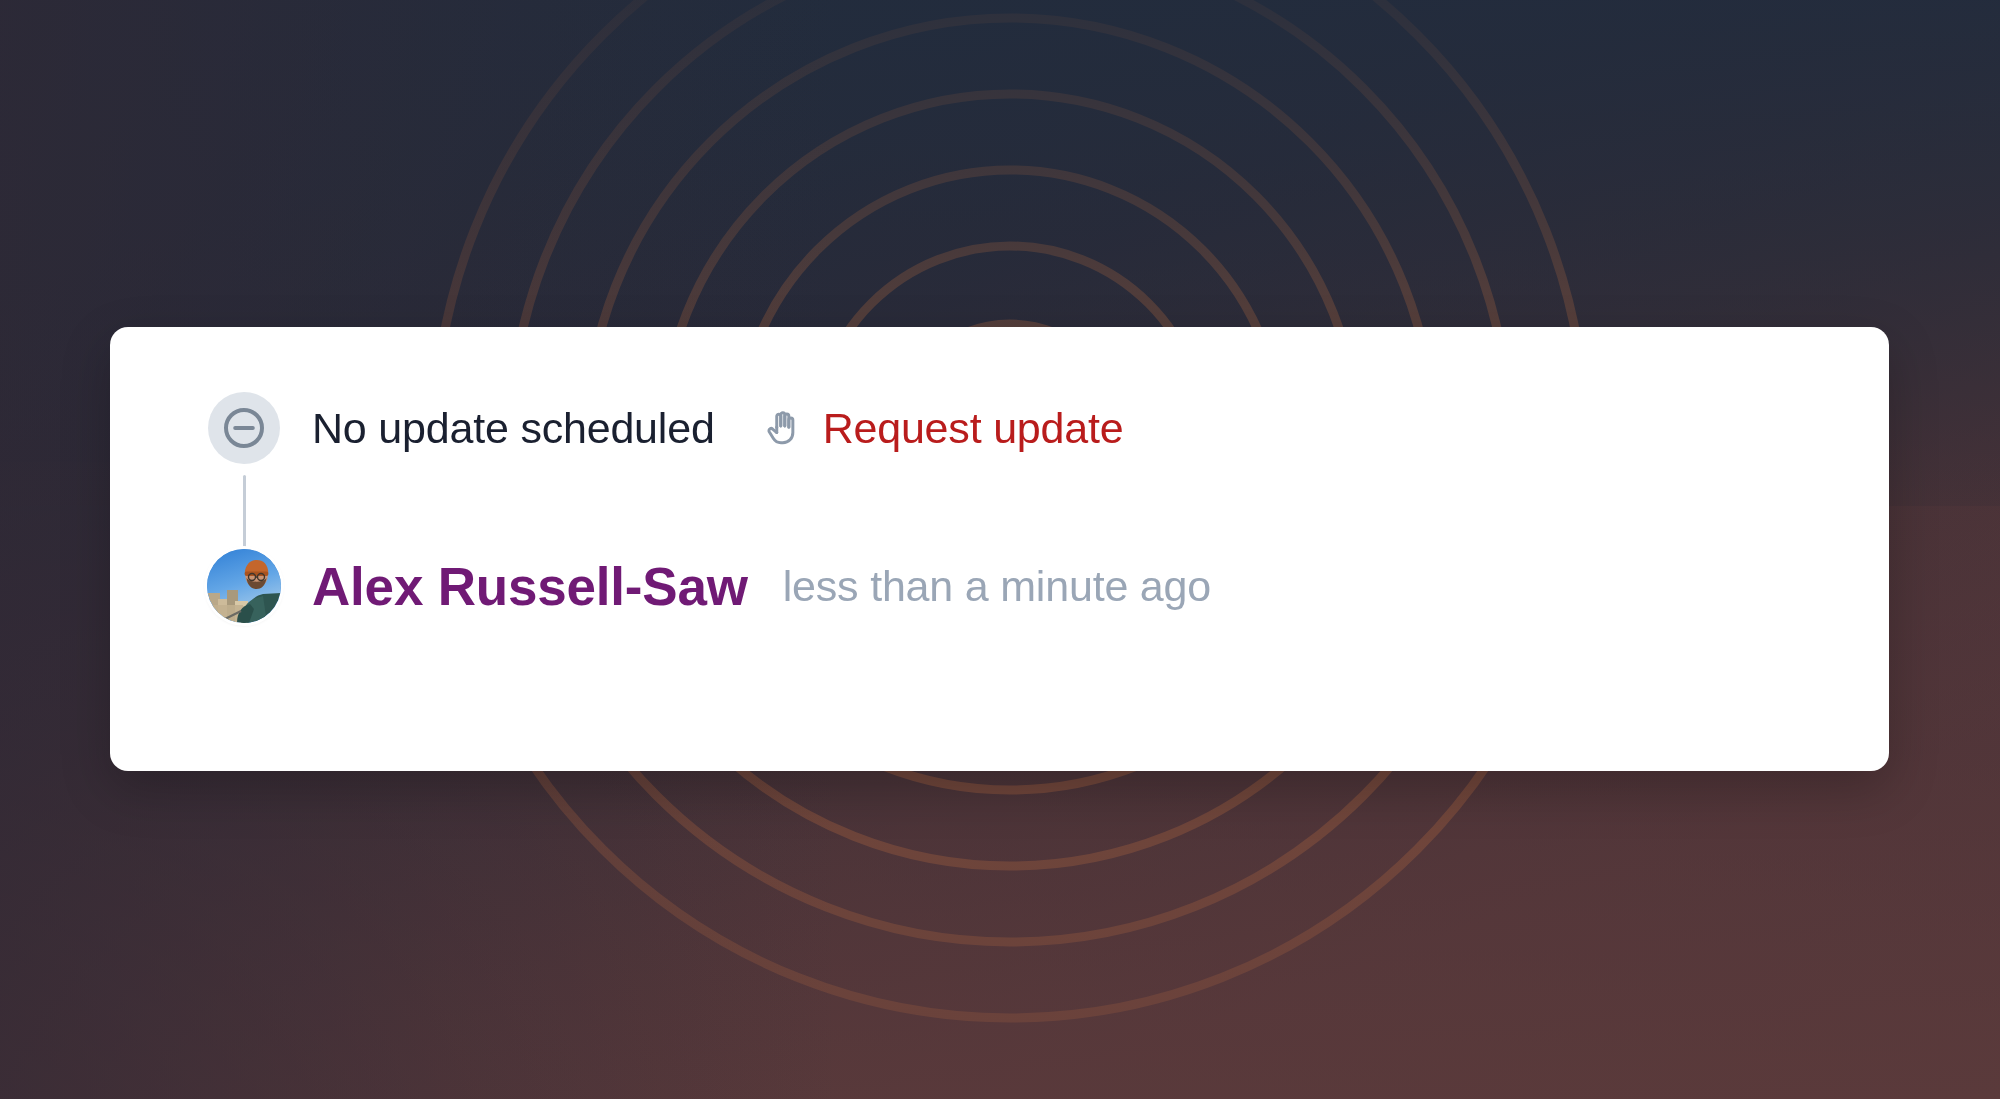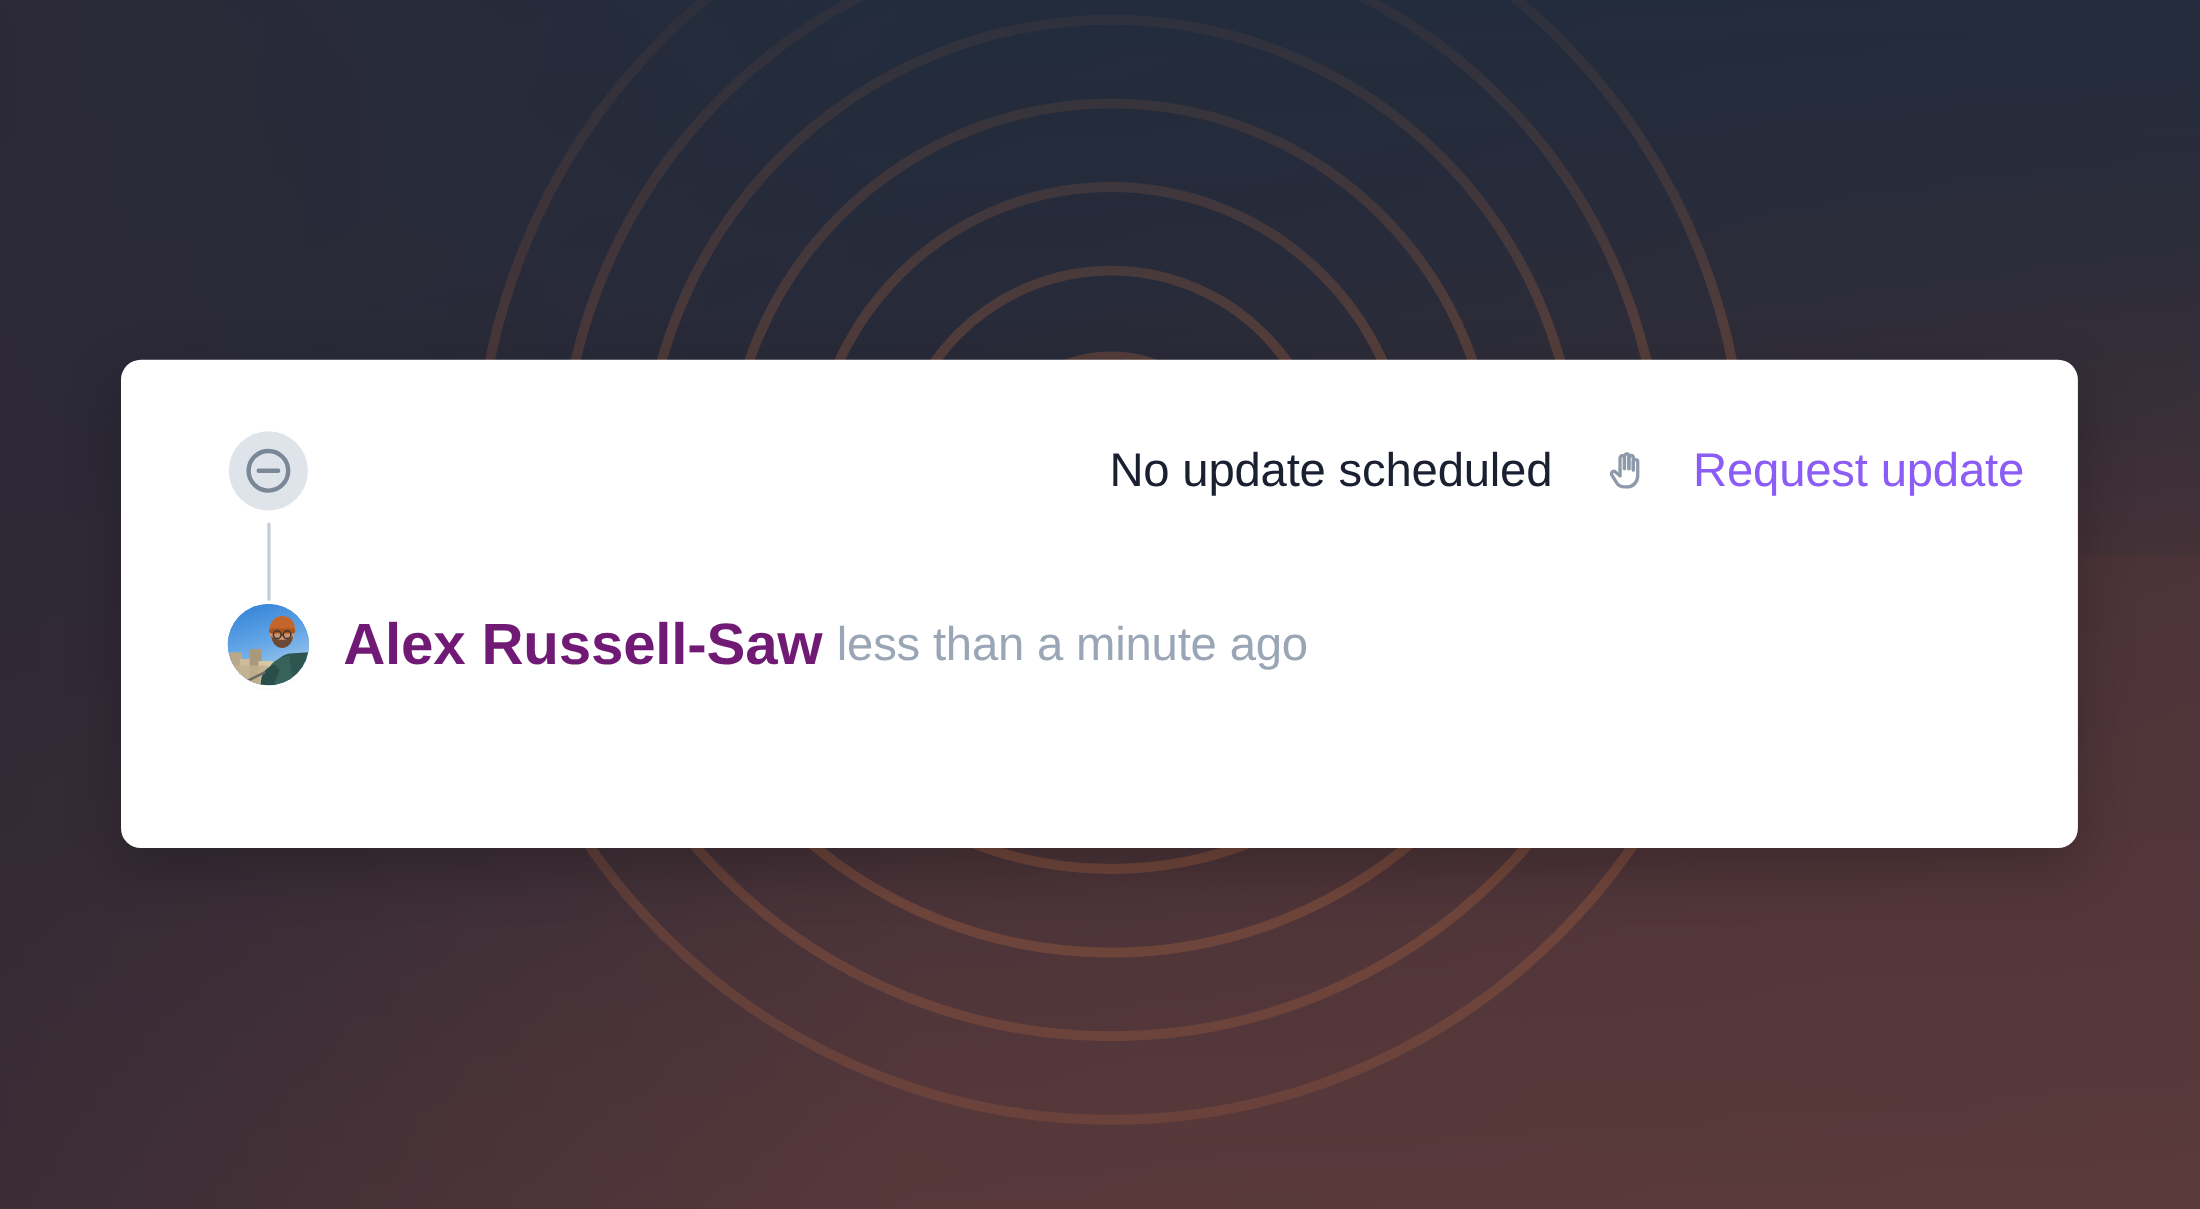--- a/index.html
+++ b/index.html
@@ -73,21 +73,21 @@
     left:90px; top:62px;
     width:1640px;
   }
 
   .tl-row {
     position:relative;
     display:flex;
     align-items:center;
     min-height:78px;
   }
-  #row-update  { margin-top:0;justify-content:space-between; }
+  #row-update  { margin-top:0; }
   #row-incident{ margin-top:80px; }
 
   
   #connector {
     position:absolute;
     left:43px; top:86px;
     width:3px; height:118px;
     background:#c5cdd7;
     border-radius:2px;
     z-index:0;
@@ -139,24 +139,23 @@
     letter-spacing:-0.2px;
   }
   .primary-strong {
     font-size:53px;
     color:#701a75;
     font-weight:700;
     letter-spacing:-0.2px;
   }
   .muted-text {
     font-size:43px;
-    color:#8b5cf6;
+    color:#b91c1c;
     font-weight:400;
     letter-spacing:-0.2px;
-    margin-left:20px;
   }
   .timestamp-text {
     font-size:43px;
     color:#9aa6b6;
     font-weight:400;
     letter-spacing:-0.2px;
   }
 
   #request-update {
     display:flex;
@@ -165,21 +164,21 @@
     cursor:pointer;
   }
   #hand-icon {
     width:46px; height:46px;
     margin-right:18px;
     display:flex; align-items:center; justify-content:center;
   }
   #hand-icon svg { display:block; }
 
   .sp { display:inline-block; width:13px; }
-  #incident-time { }
+  #incident-time { margin-left:22px; }
 </style>
 </head>
 <body>
 
 <div id="backdrop">
   <div id="backdrop-rings">
     <svg width="2000" height="1099" viewBox="0 0 2000 1099" aria-hidden="true">
       <g fill="none" stroke="#b0663f" stroke-width="9" opacity="0.62">
         <circle cx="1010" cy="442" r="118"></circle>
         <circle cx="1010" cy="442" r="196"></circle>

